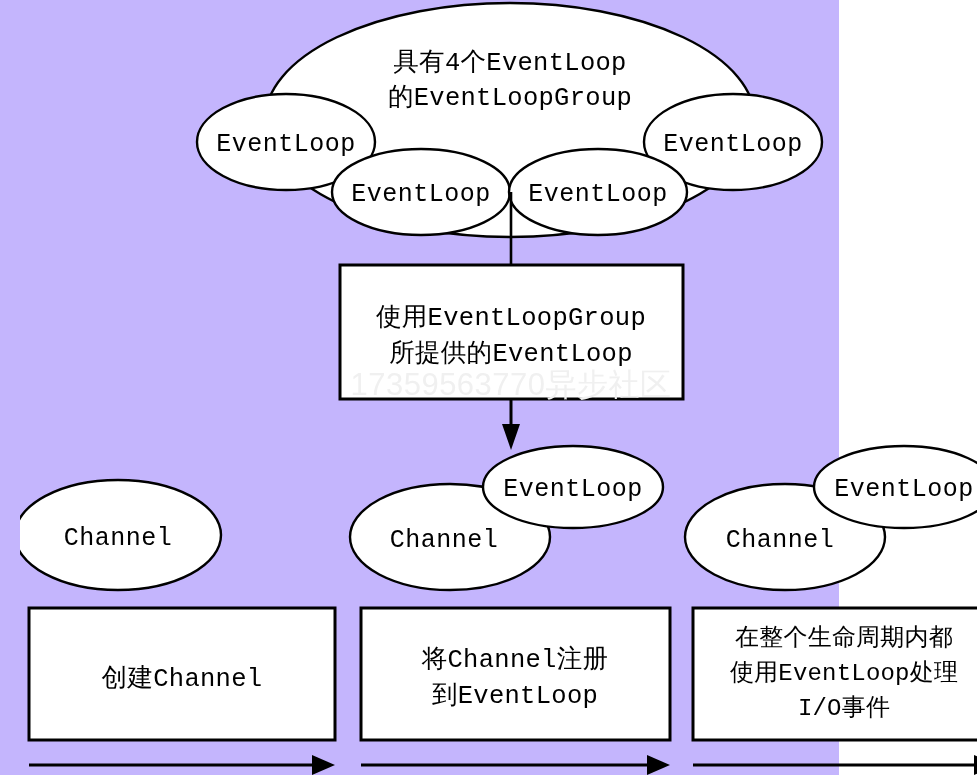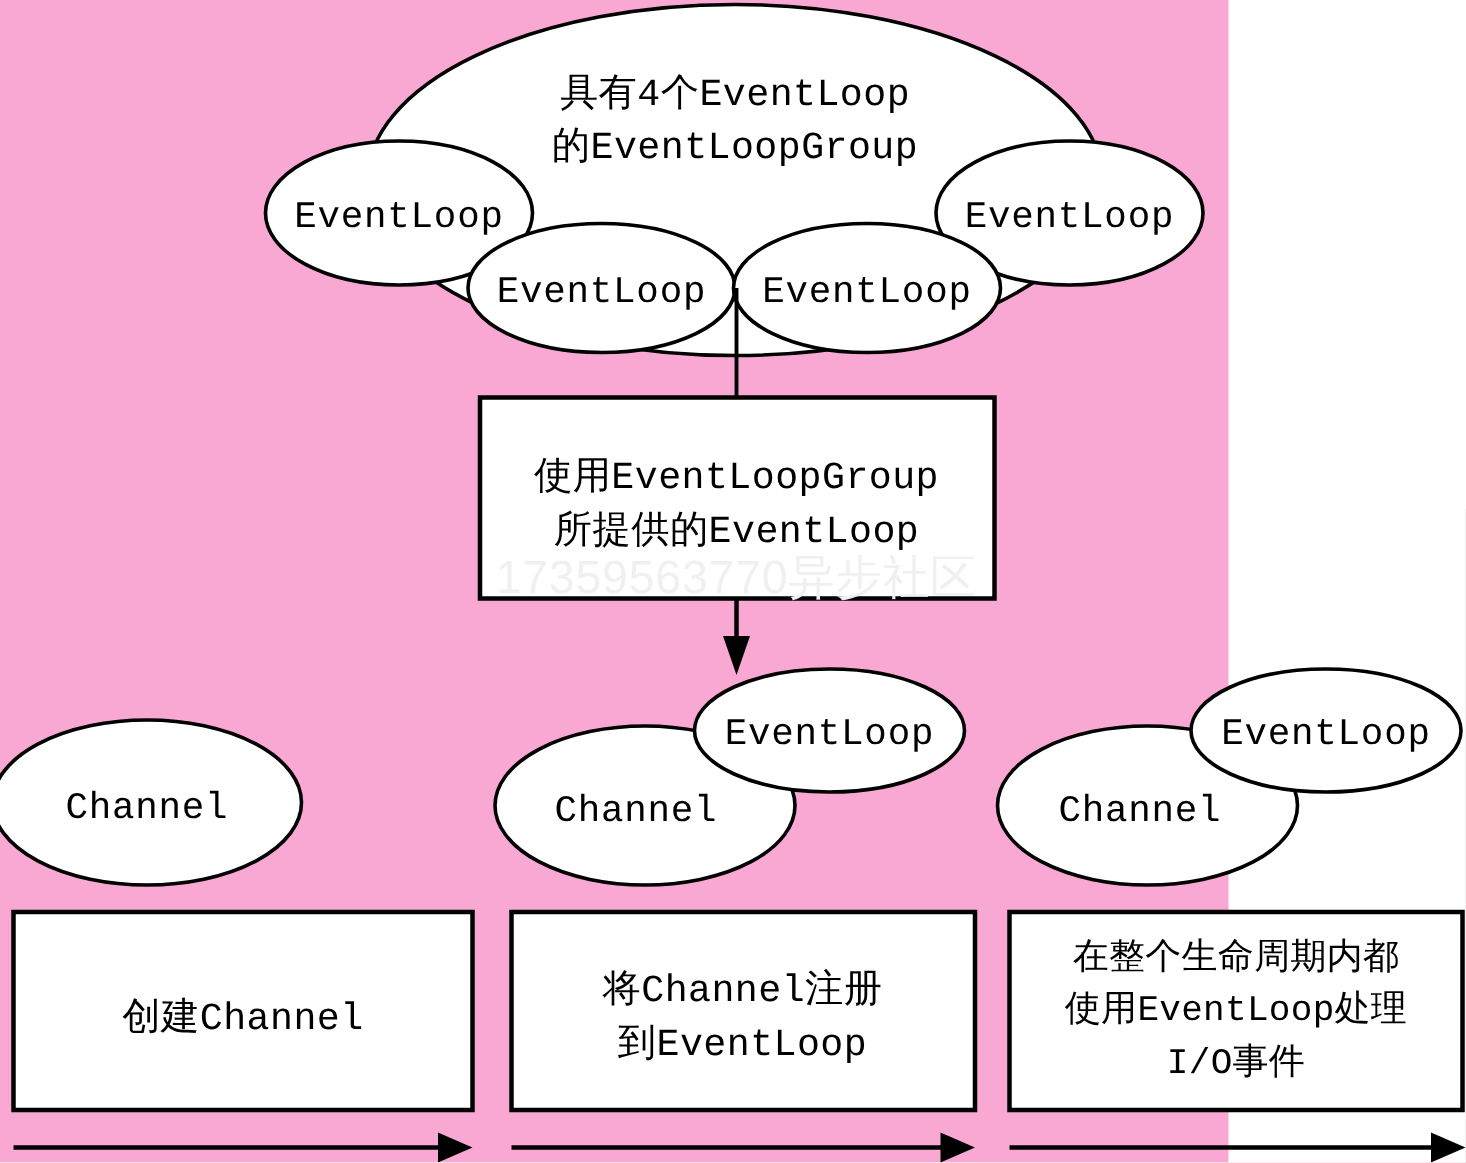--- a/index.html
+++ b/index.html
@@ -11,21 +11,22 @@
   body {
     width: 977px;
     height: 775px;
     overflow: hidden;
     font-family: "Liberation Mono", "DejaVu Sans Mono", monospace;
   }
   #diagram-root {
     position: relative;
     width: 819px;
     height: 775px;
-    background: #f9a8d4;
+    background: #c4b5fd;
+    padding-left: 20px;
   }
   svg#diagram-canvas {
     display: block;
     width: 977px;
     height: 775px;
   }
   .shape-fill {
     fill: #ffffff;
     stroke: #000000;
     stroke-width: 2.4;

